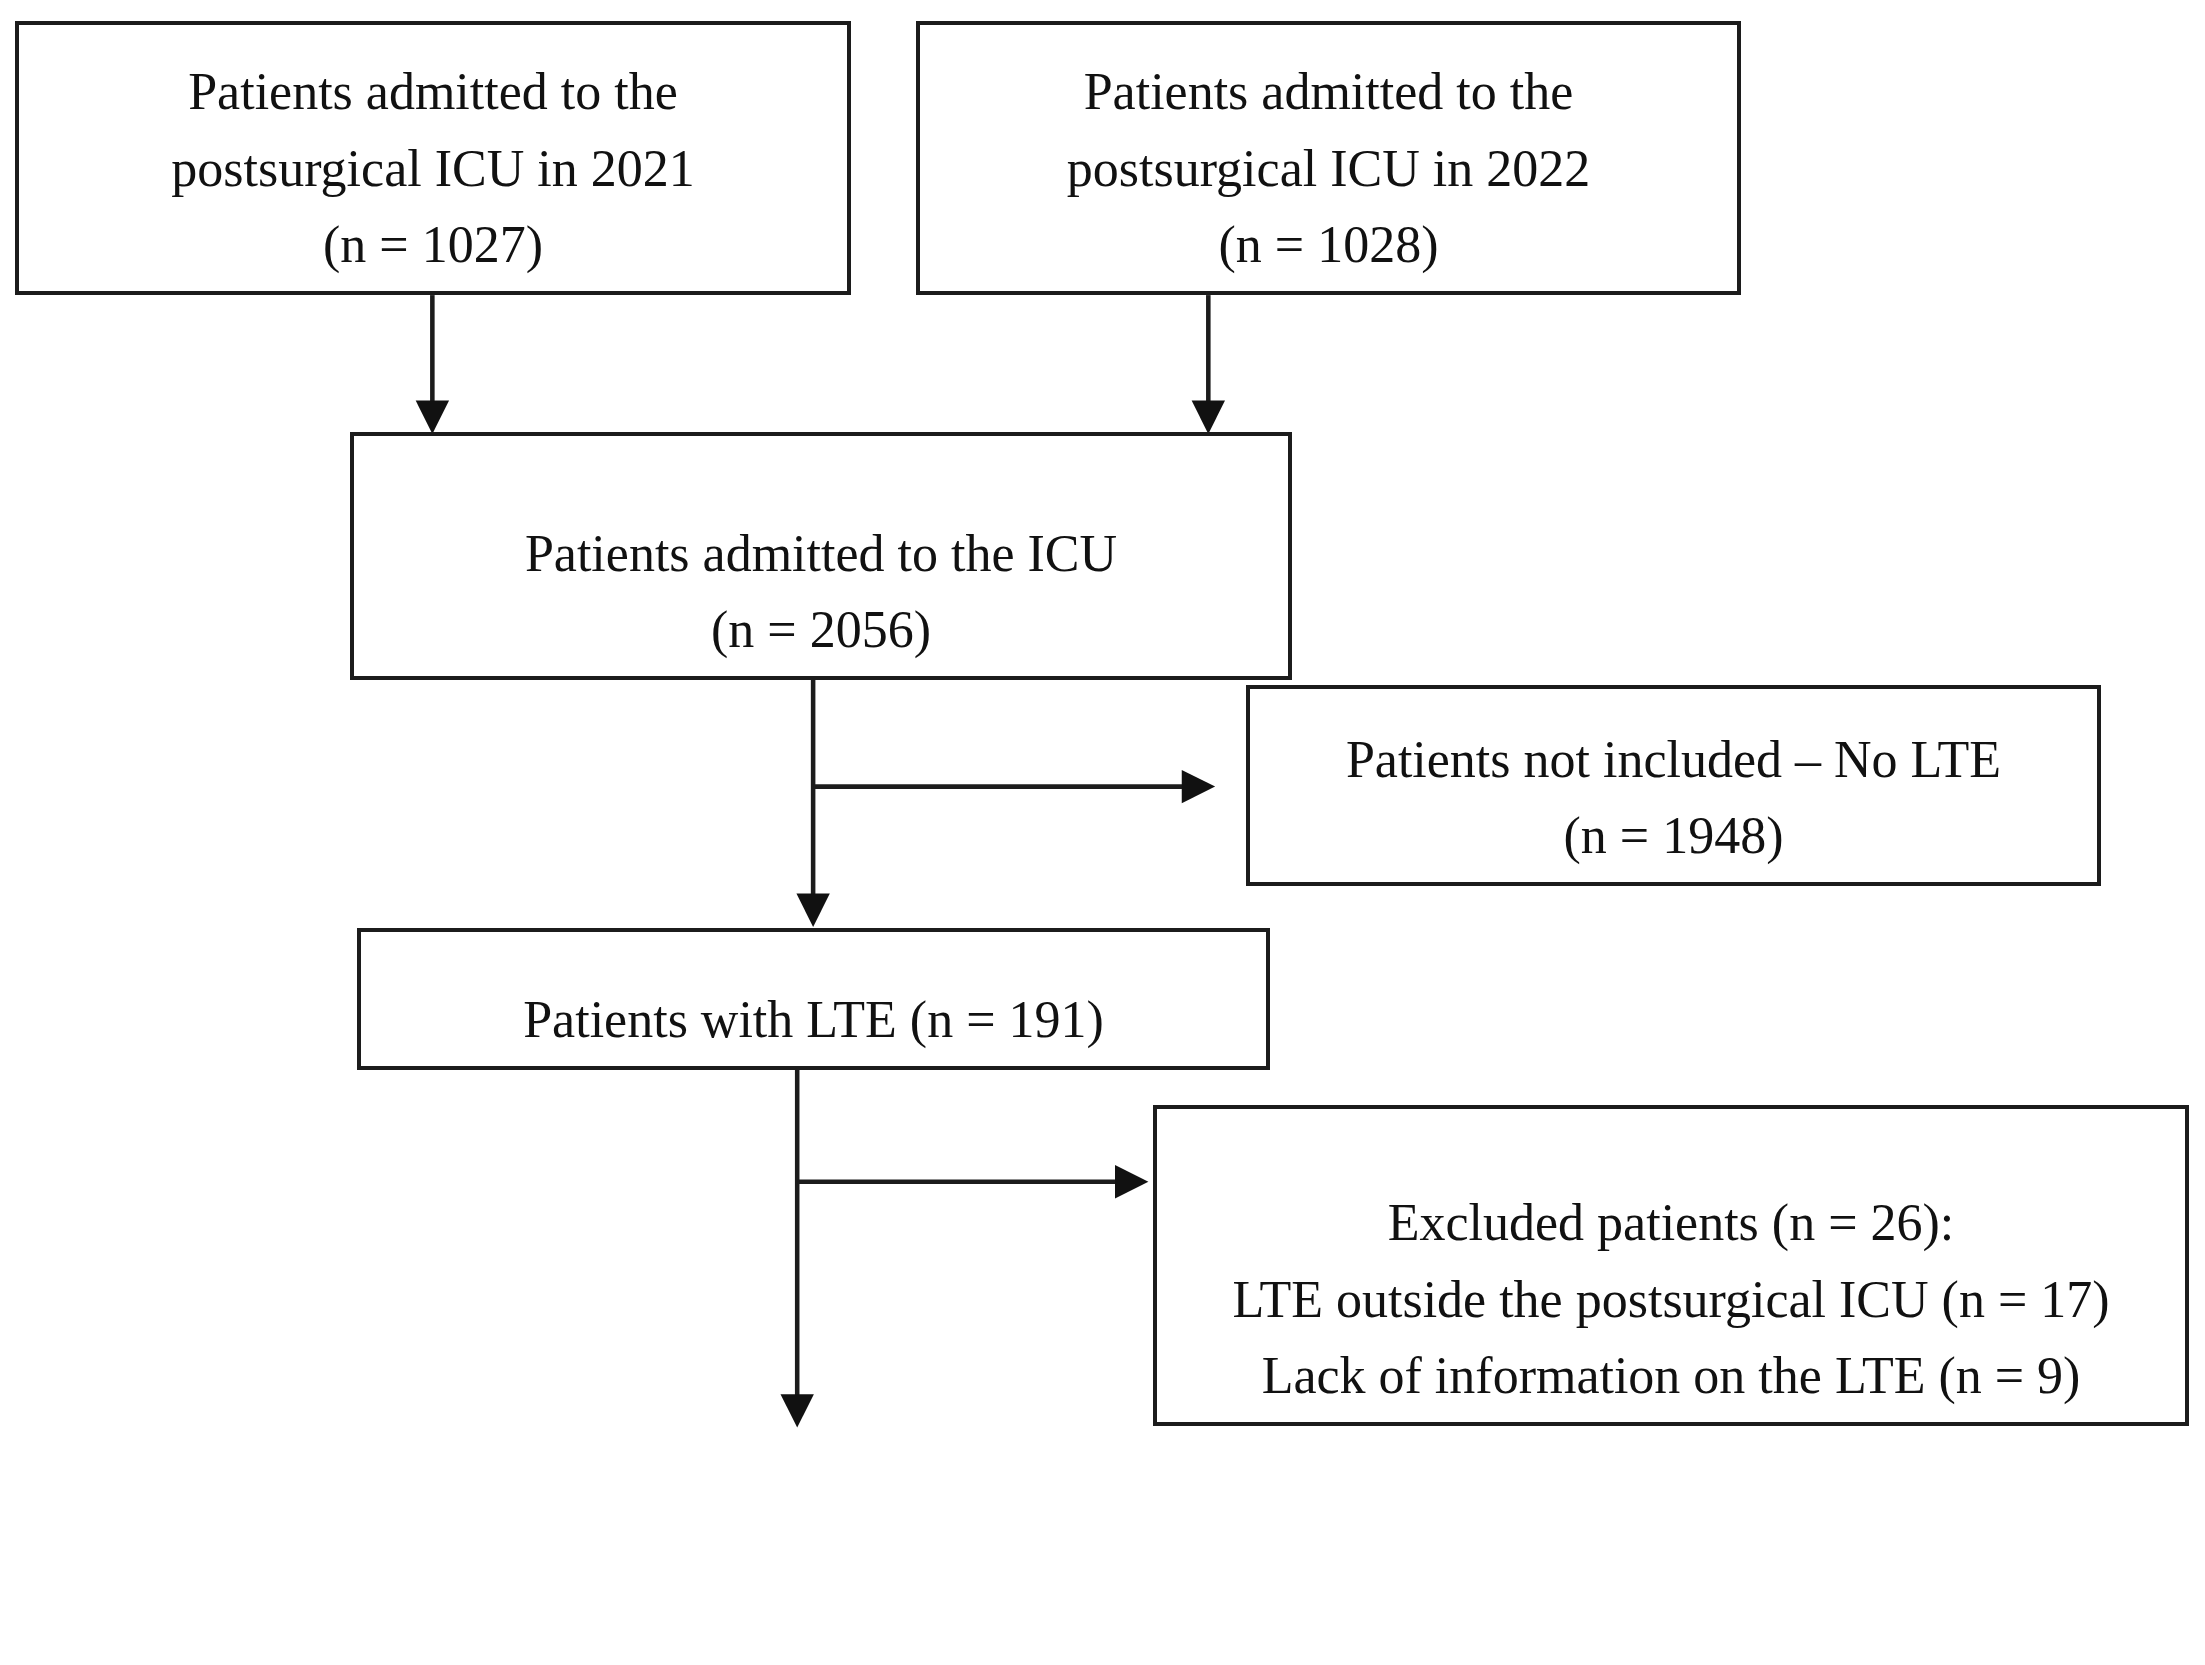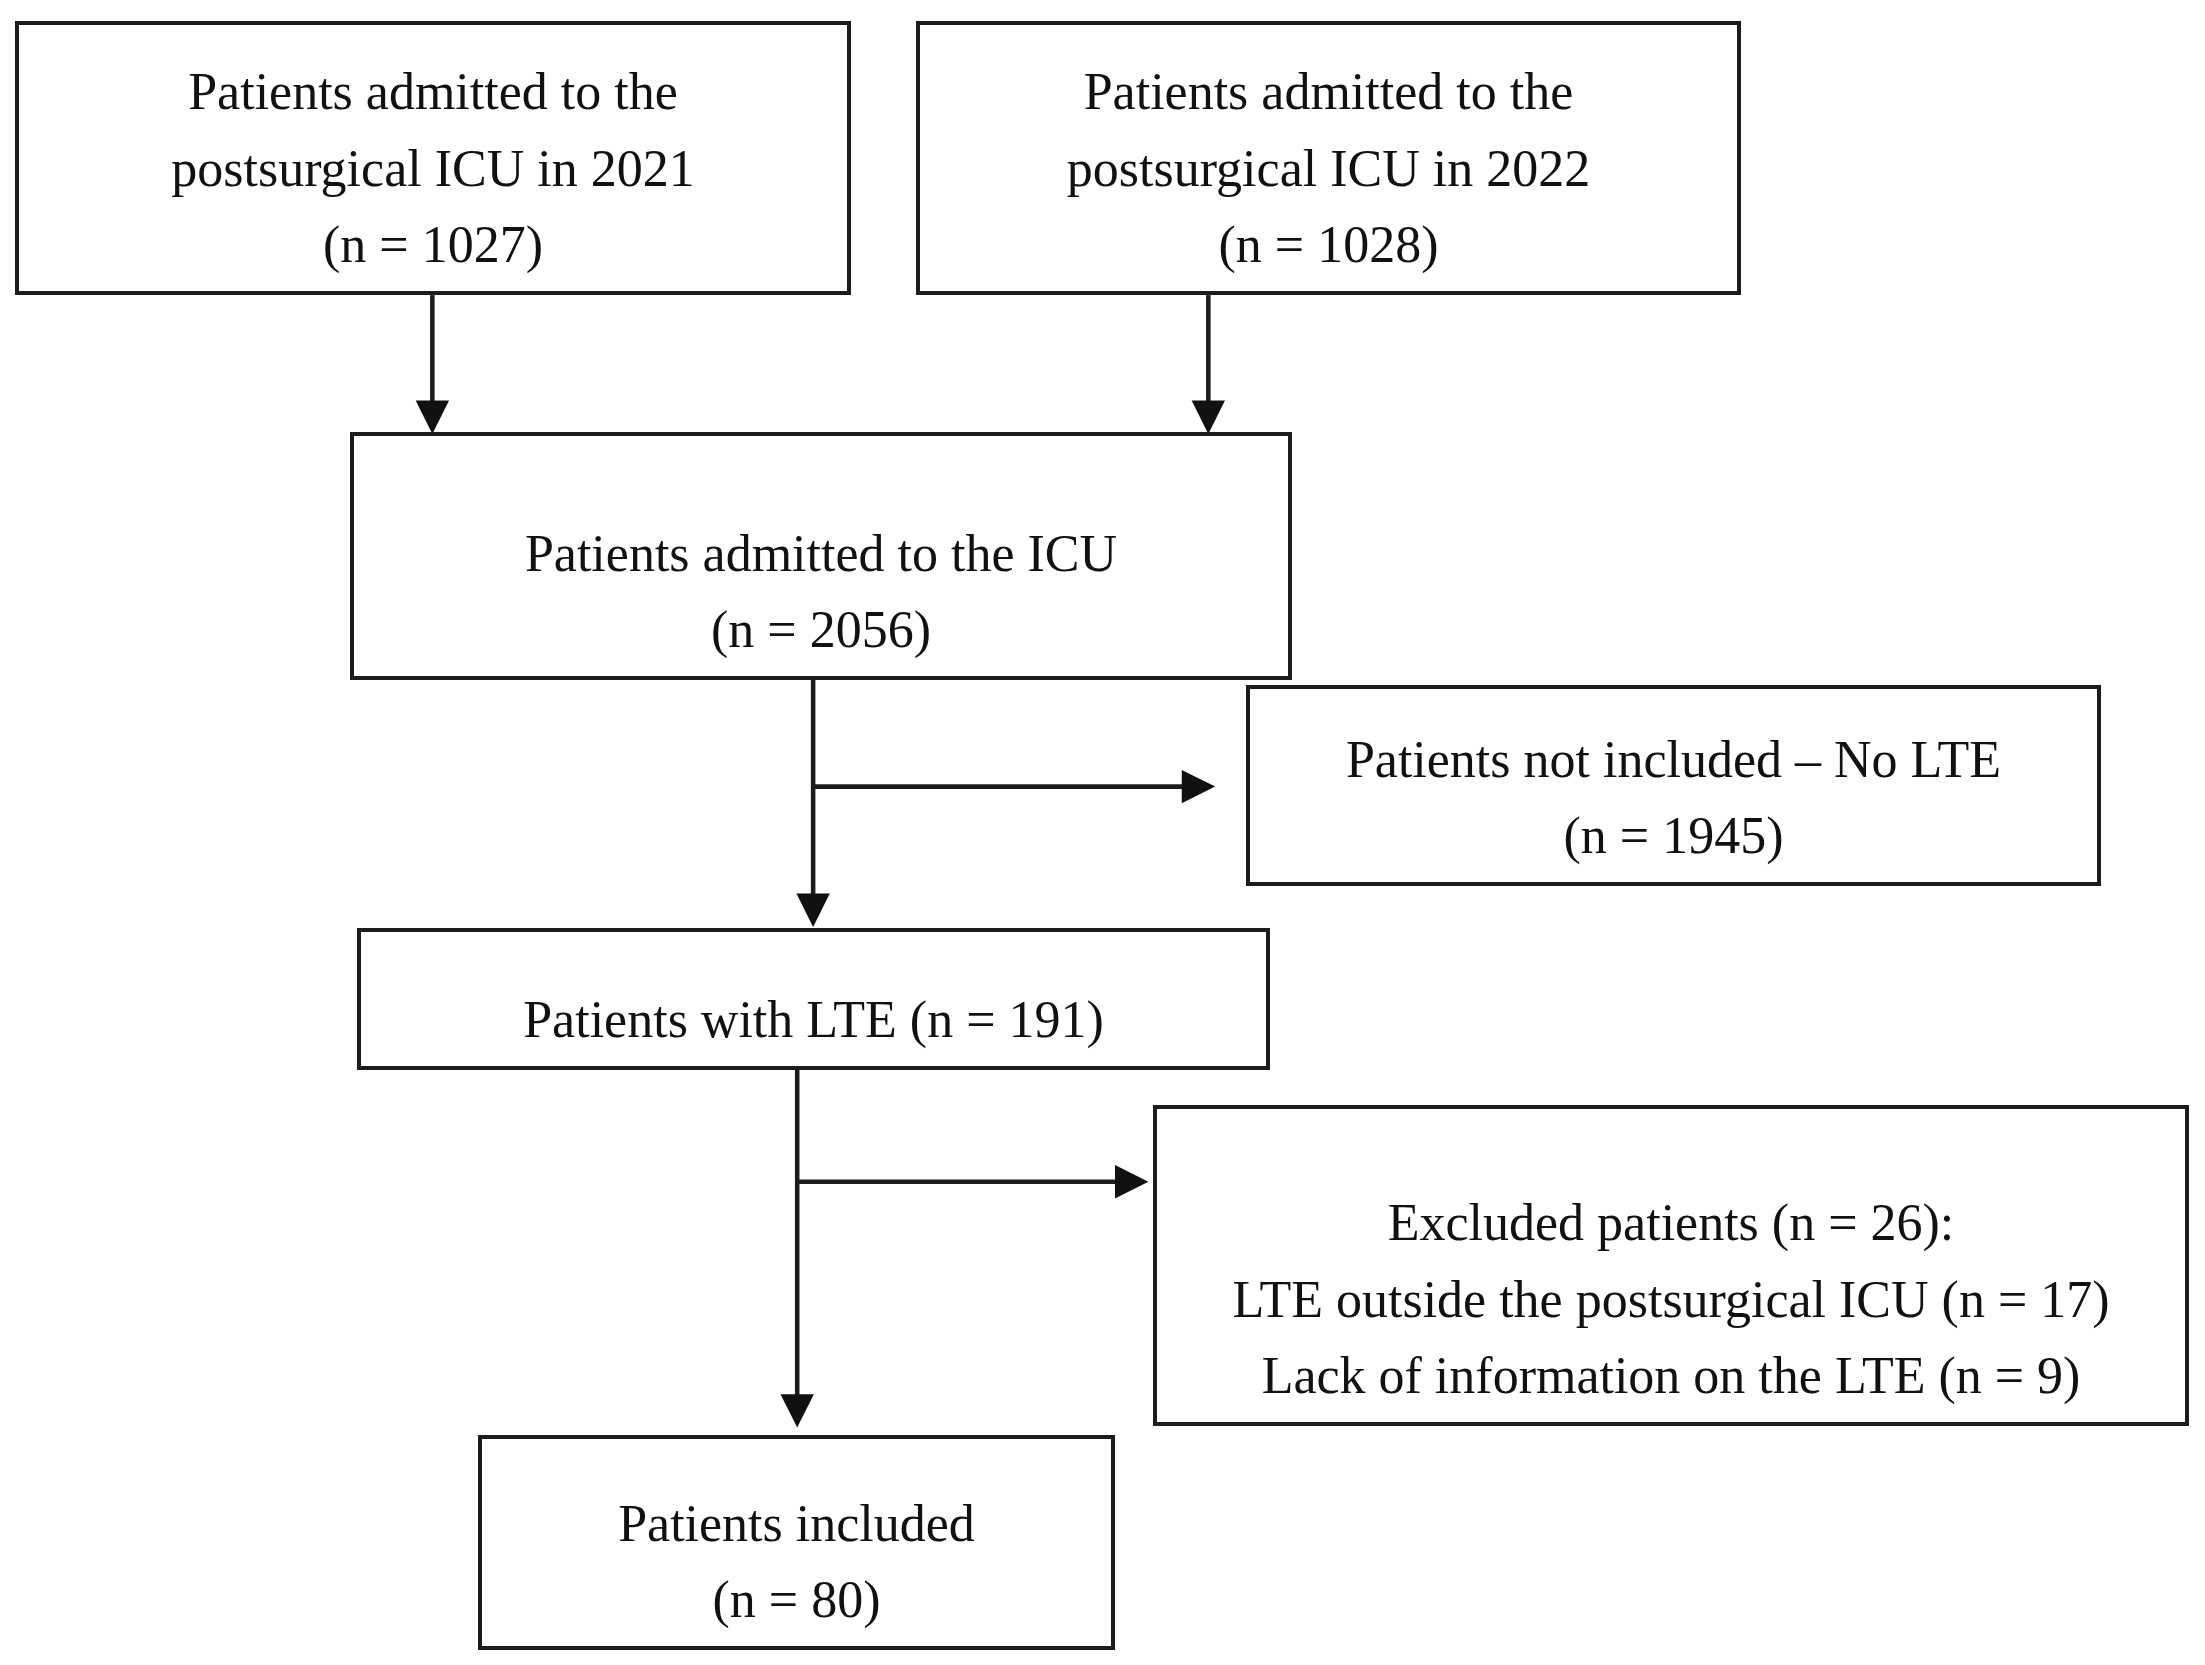--- a/index.html
+++ b/index.html
@@ -104,32 +104,28 @@
 (n = 1028)</span>
   </div>
 
   <div class="node n-admitted-icu">
     <span class="node-label">Patients admitted to the ICU
 (n = 2056)</span>
   </div>
 
   <div class="node n-not-included">
     <span class="node-label">Patients not included – No LTE
-(n = 1945)</span>
+(n = 1948)</span>
   </div>
 
   <div class="node n-with-lte">
     <span class="node-label">Patients with LTE (n = 191)</span>
   </div>
 
   <div class="node n-excluded">
     <span class="node-label">Excluded patients (n = 26):
 LTE outside the postsurgical ICU (n = 17)
 Lack of information on the LTE (n = 9)</span>
   </div>
 
-  <div class="node n-included">
-    <span class="node-label">Patients included
-(n = 80)</span>
-  </div>
 
 </div>
 
 
 </body></html>

